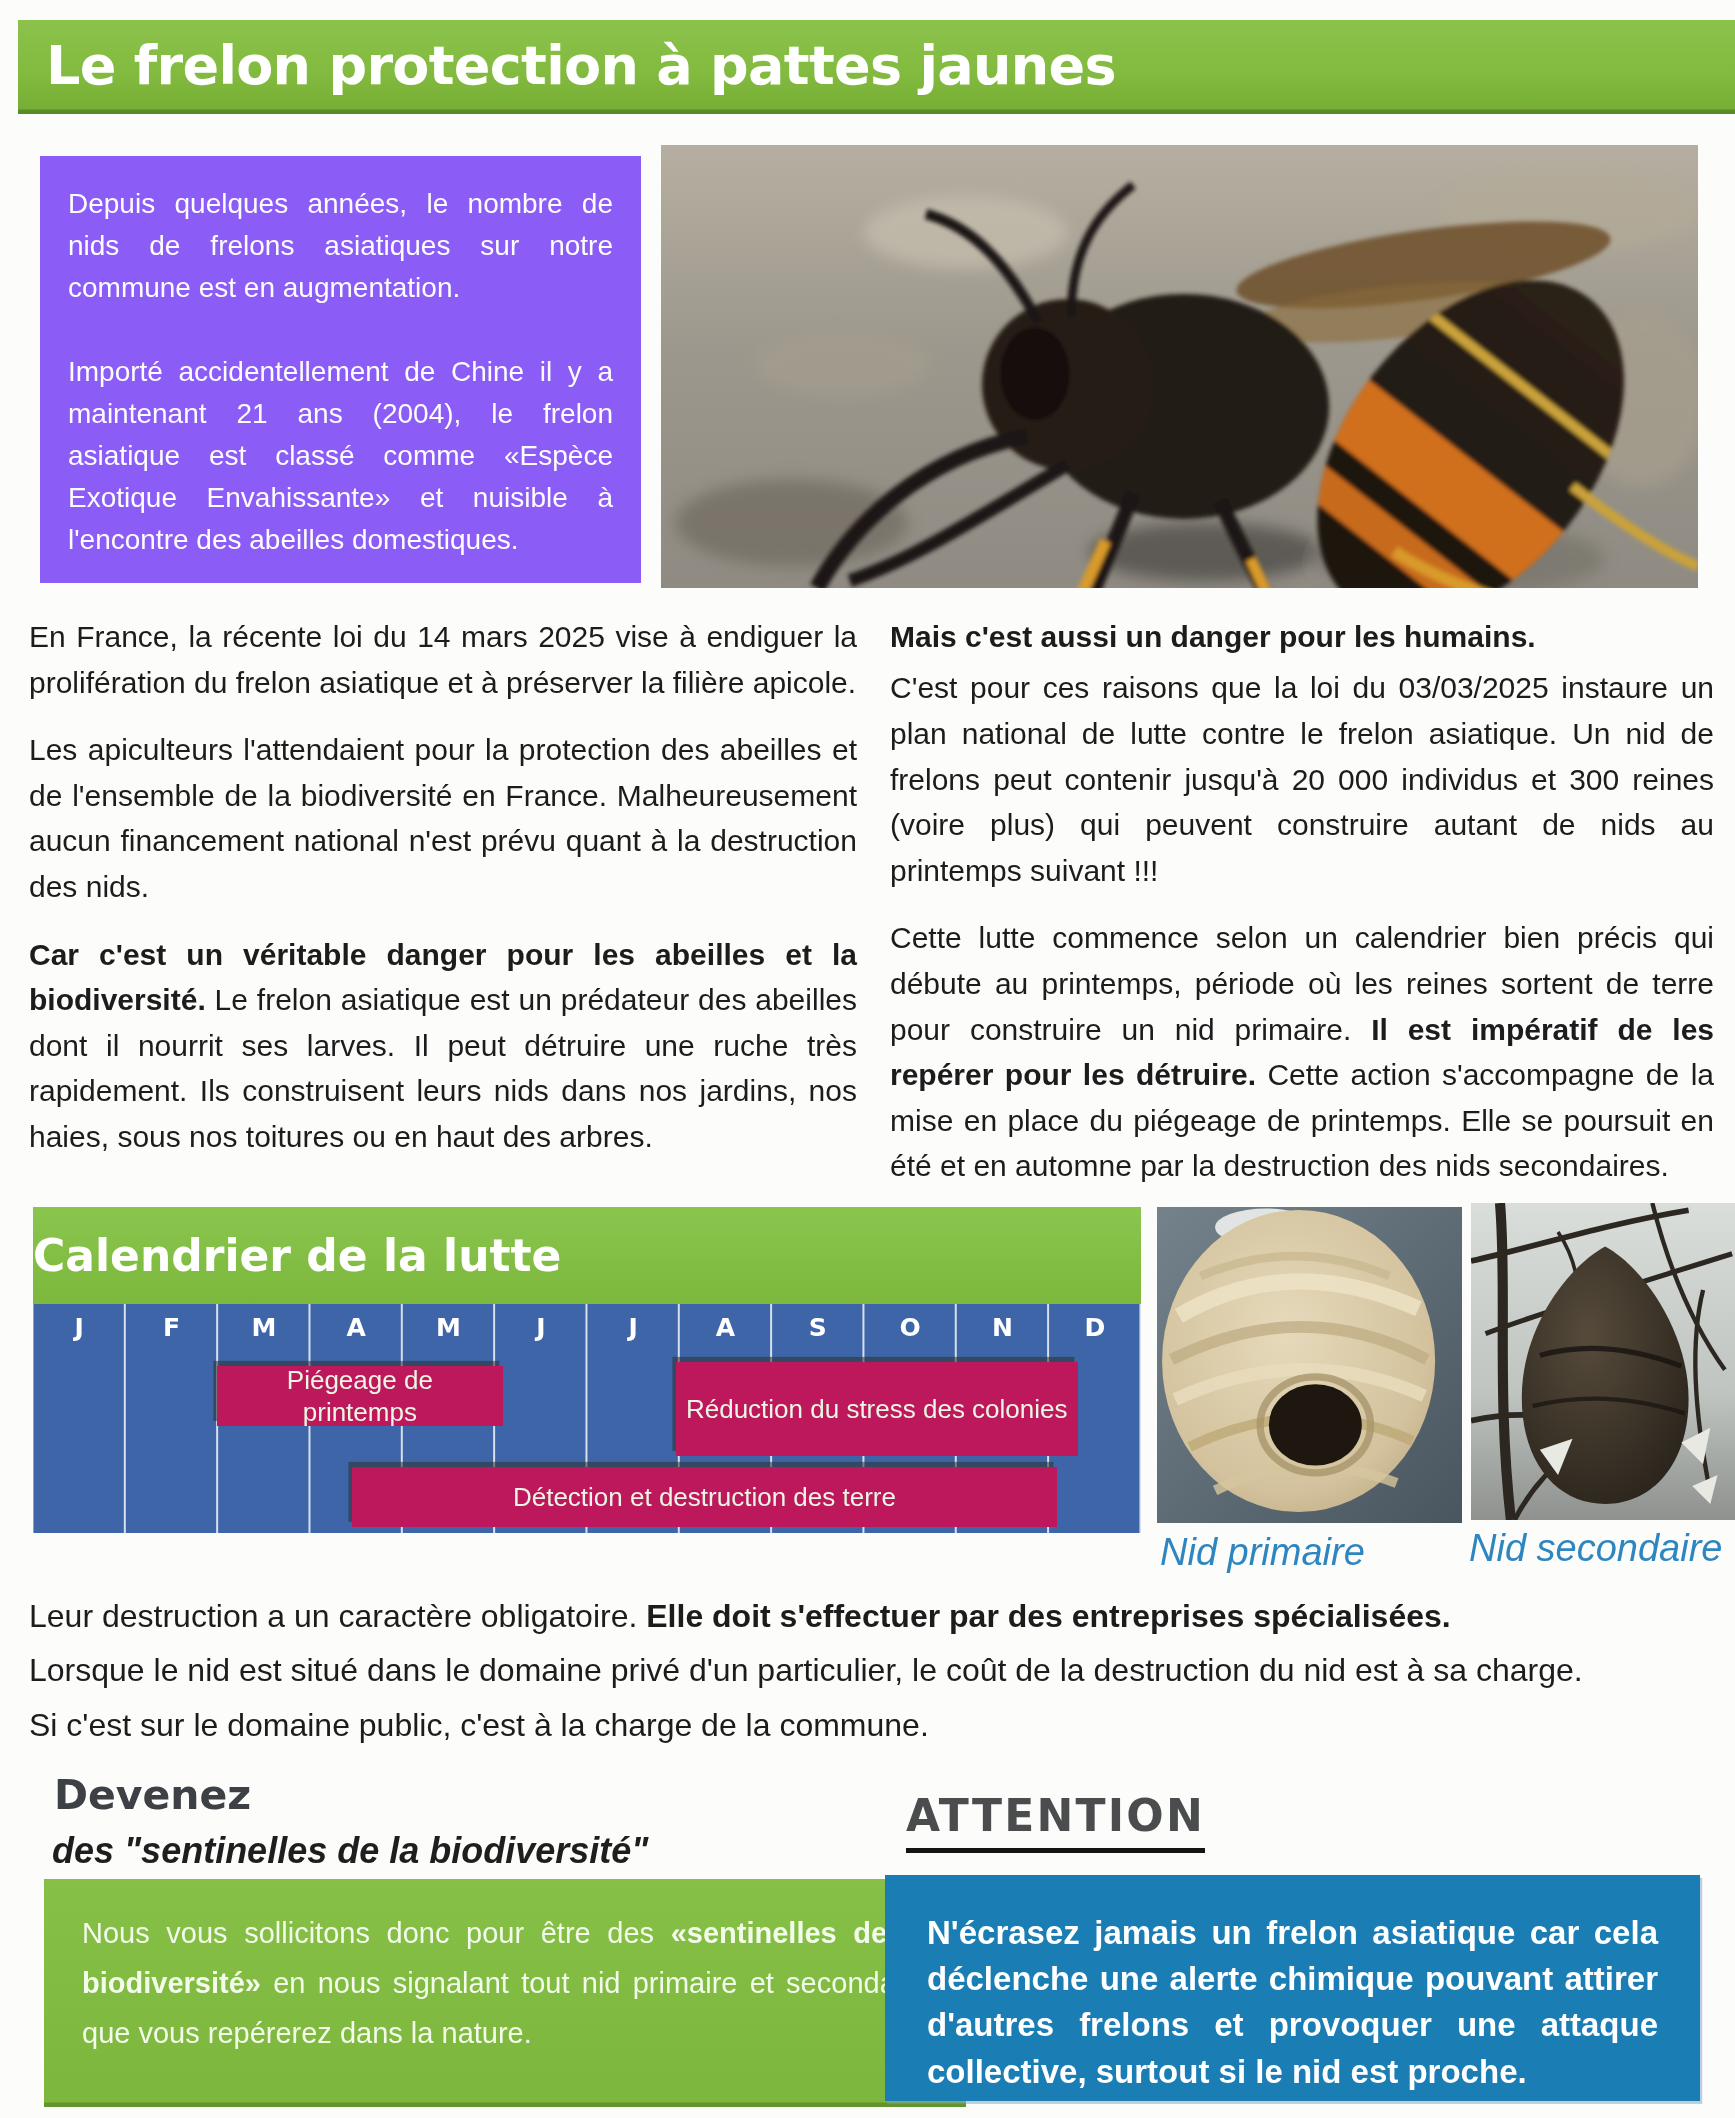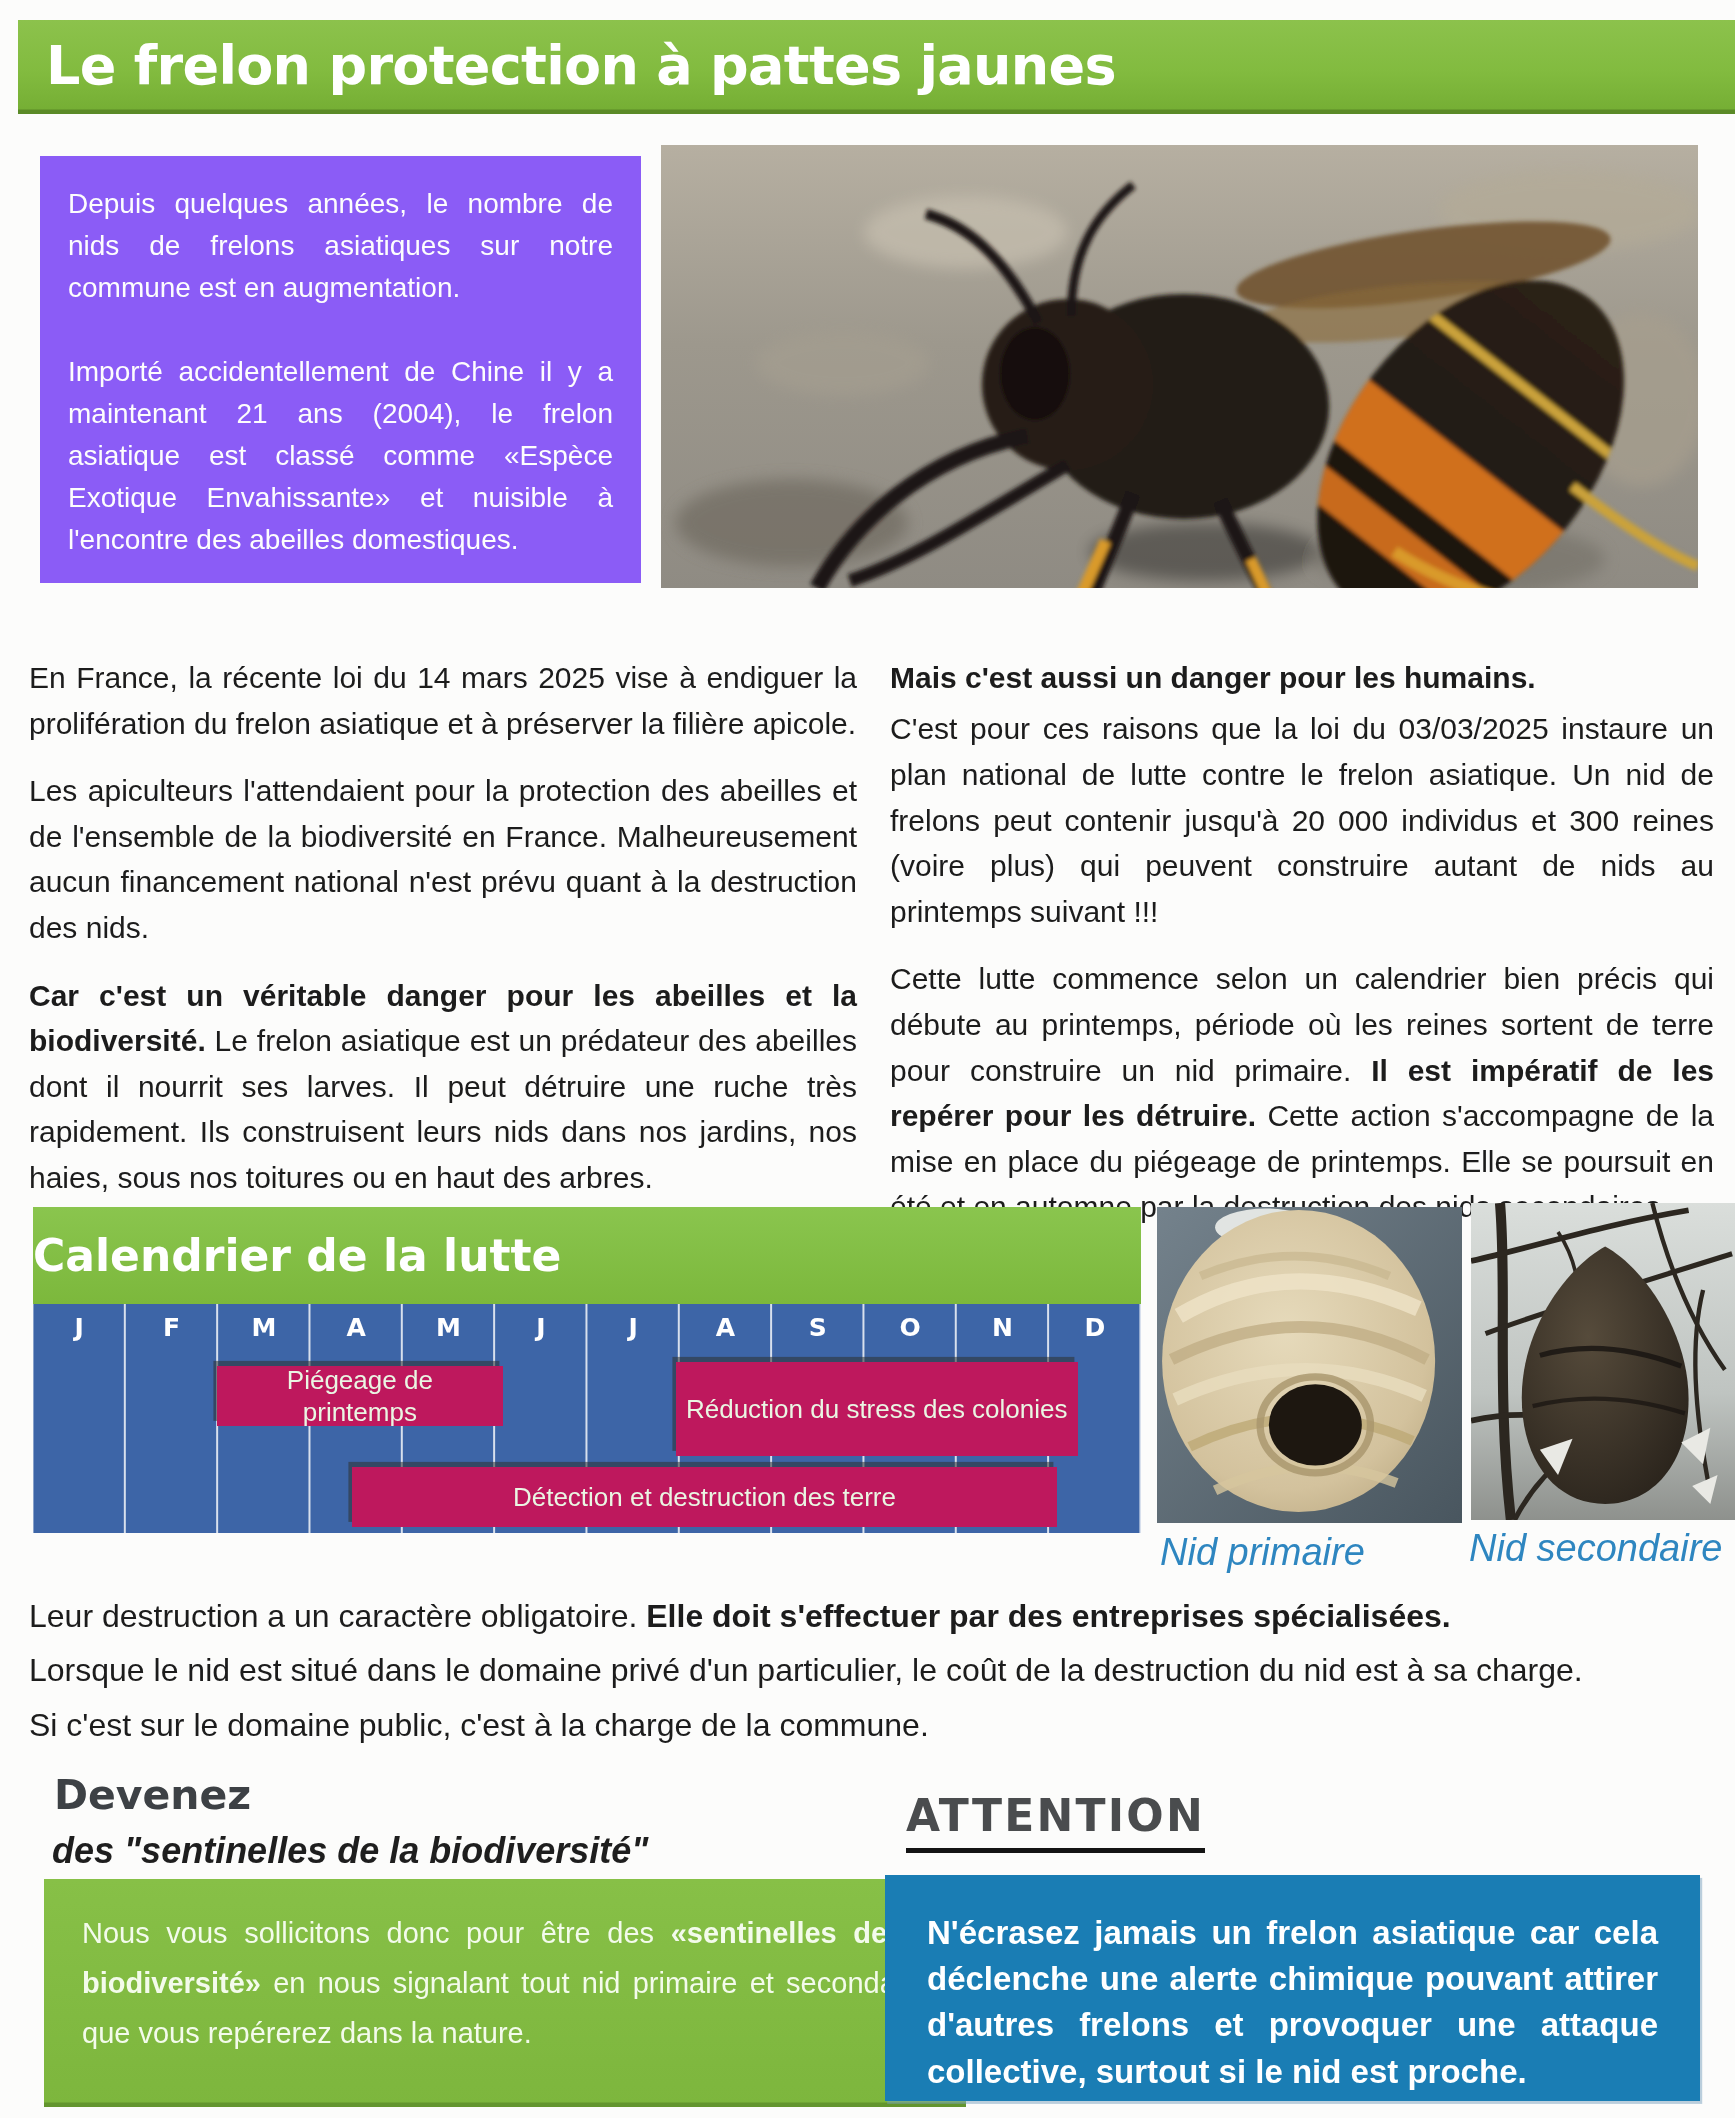--- a/index.html
+++ b/index.html
@@ -26,21 +26,21 @@
   }
   .intro-box p{margin:0 0 42px 0;}
   .intro-box p:last-child{margin-bottom:0;}
   
   .hornet-photo{
     position:absolute;left:661px;top:145px;width:1037px;height:443px;
     overflow:hidden;background:#a09a8e;
   }
   .hornet-photo svg{display:block;width:100%;height:100%;}
   
-  .col{position:absolute;top:614px;font-size:30px;line-height:1.52;text-align:justify;margin-top:41px;}
+  .col{position:absolute;top:614px;font-size:30px;line-height:1.52;text-align:justify;}
   .col-left{left:29px;width:828px;}
   .col-right{left:890px;width:824px;}
   .col p{margin:0 0 22px 0;}
   .col .heading{font-weight:bold;margin-bottom:5.8px;text-align:left;}
   strong{font-weight:bold;}
   
   .calendar{position:absolute;left:33px;top:1207px;width:1108px;height:325px;}
   .calendar-header{
     height:97px;background:linear-gradient(180deg,#8ac54e,#7cb83c);
     display:flex;align-items:center;

